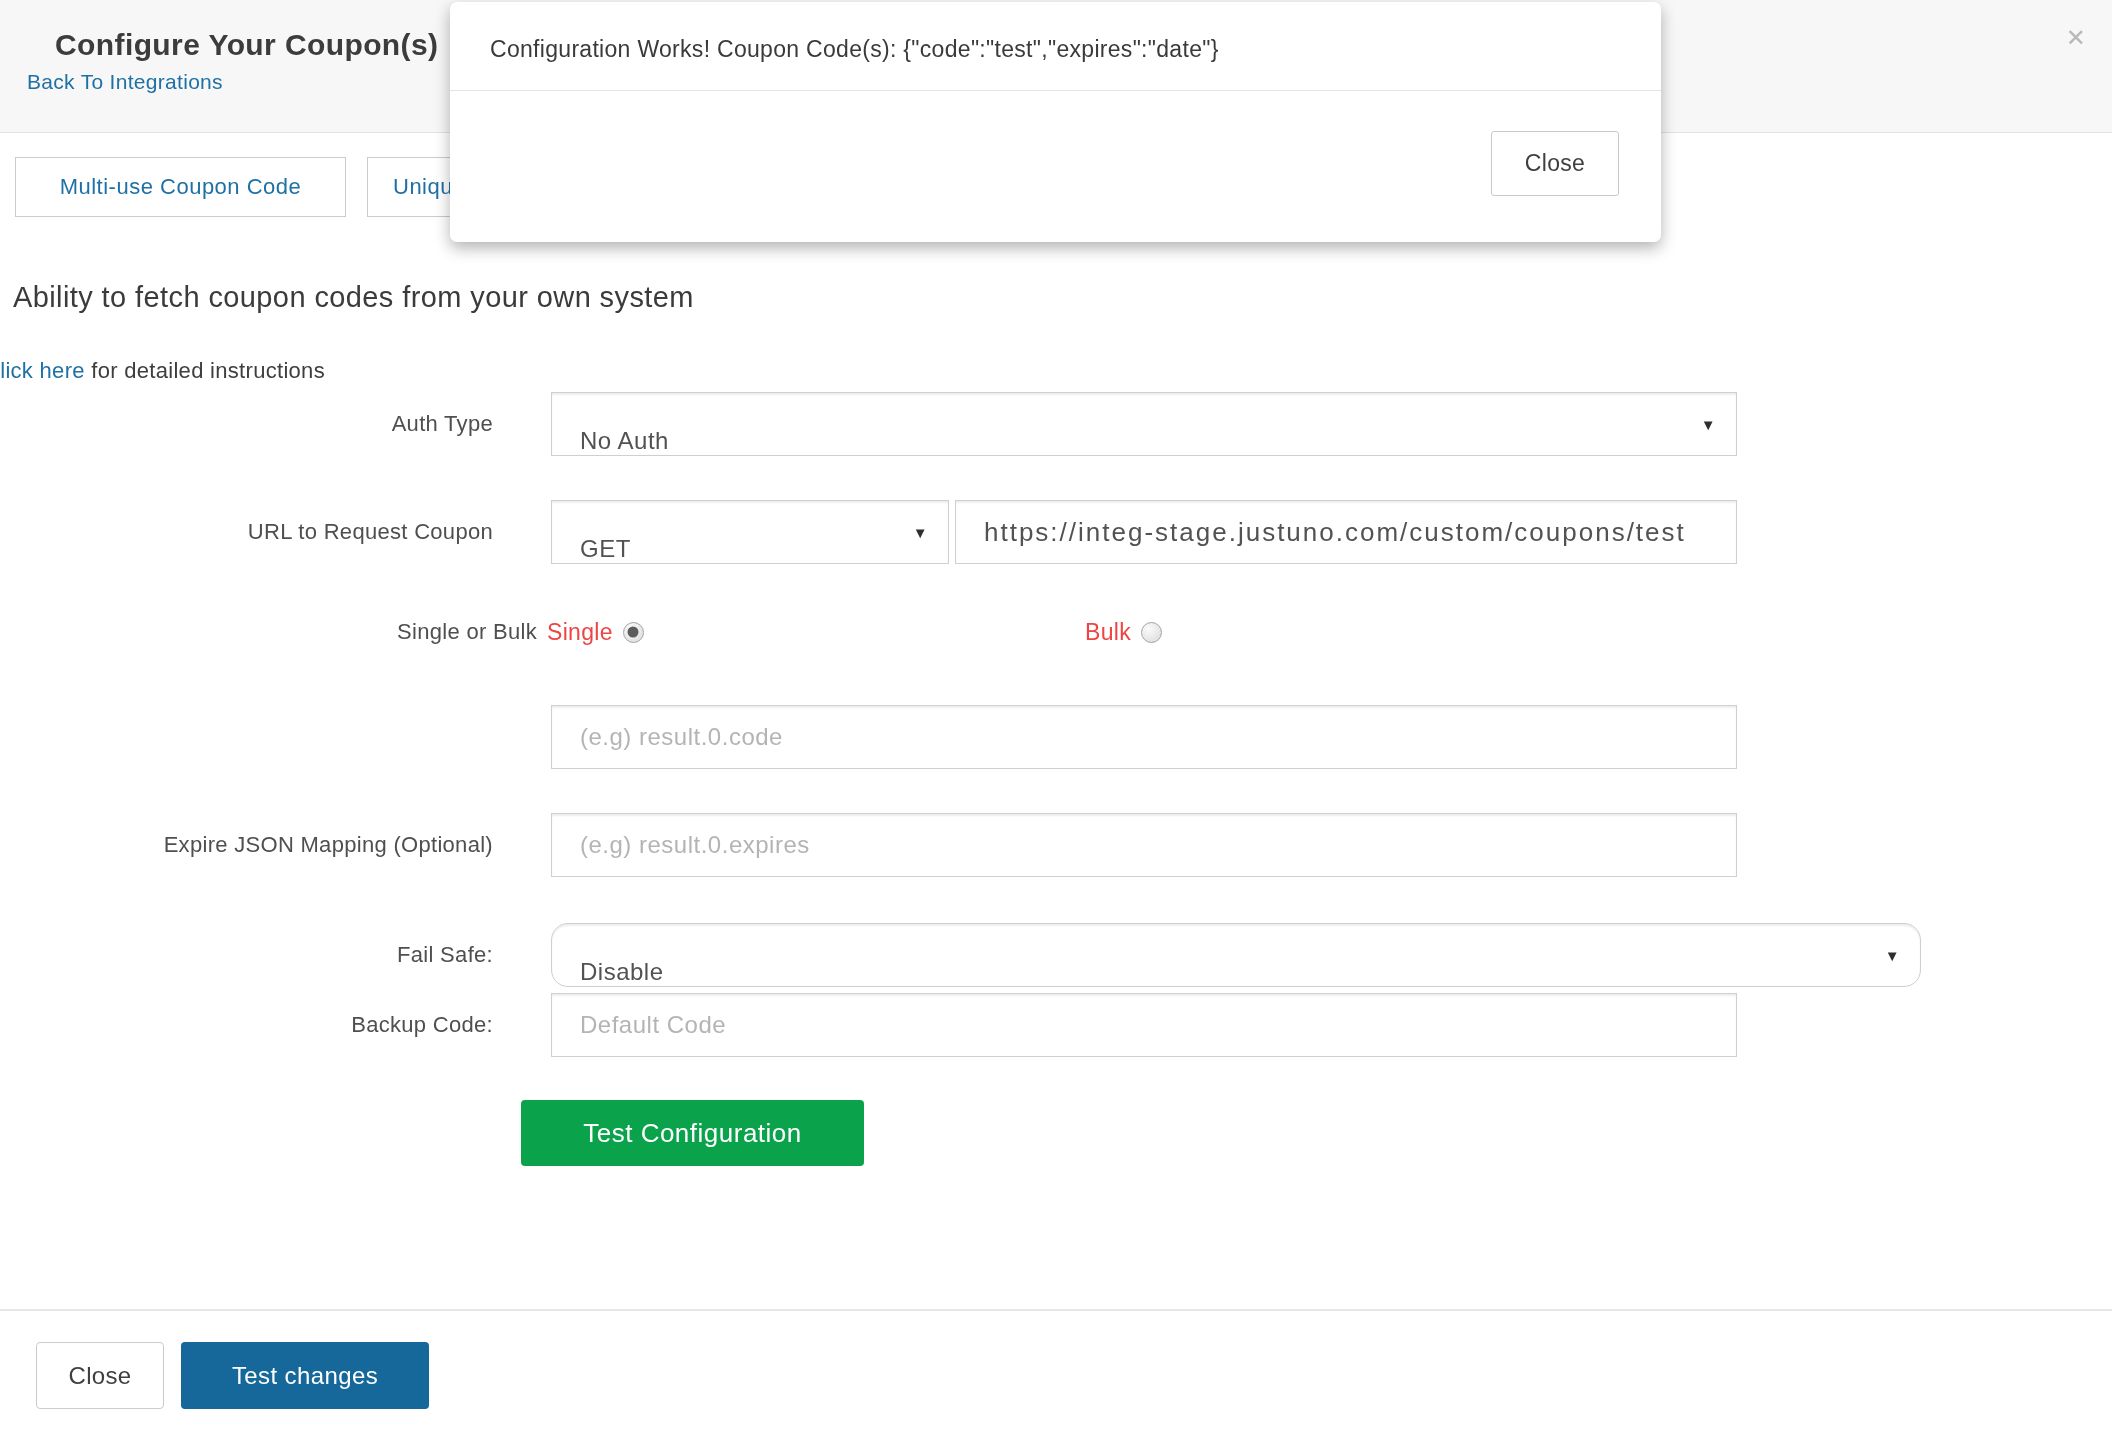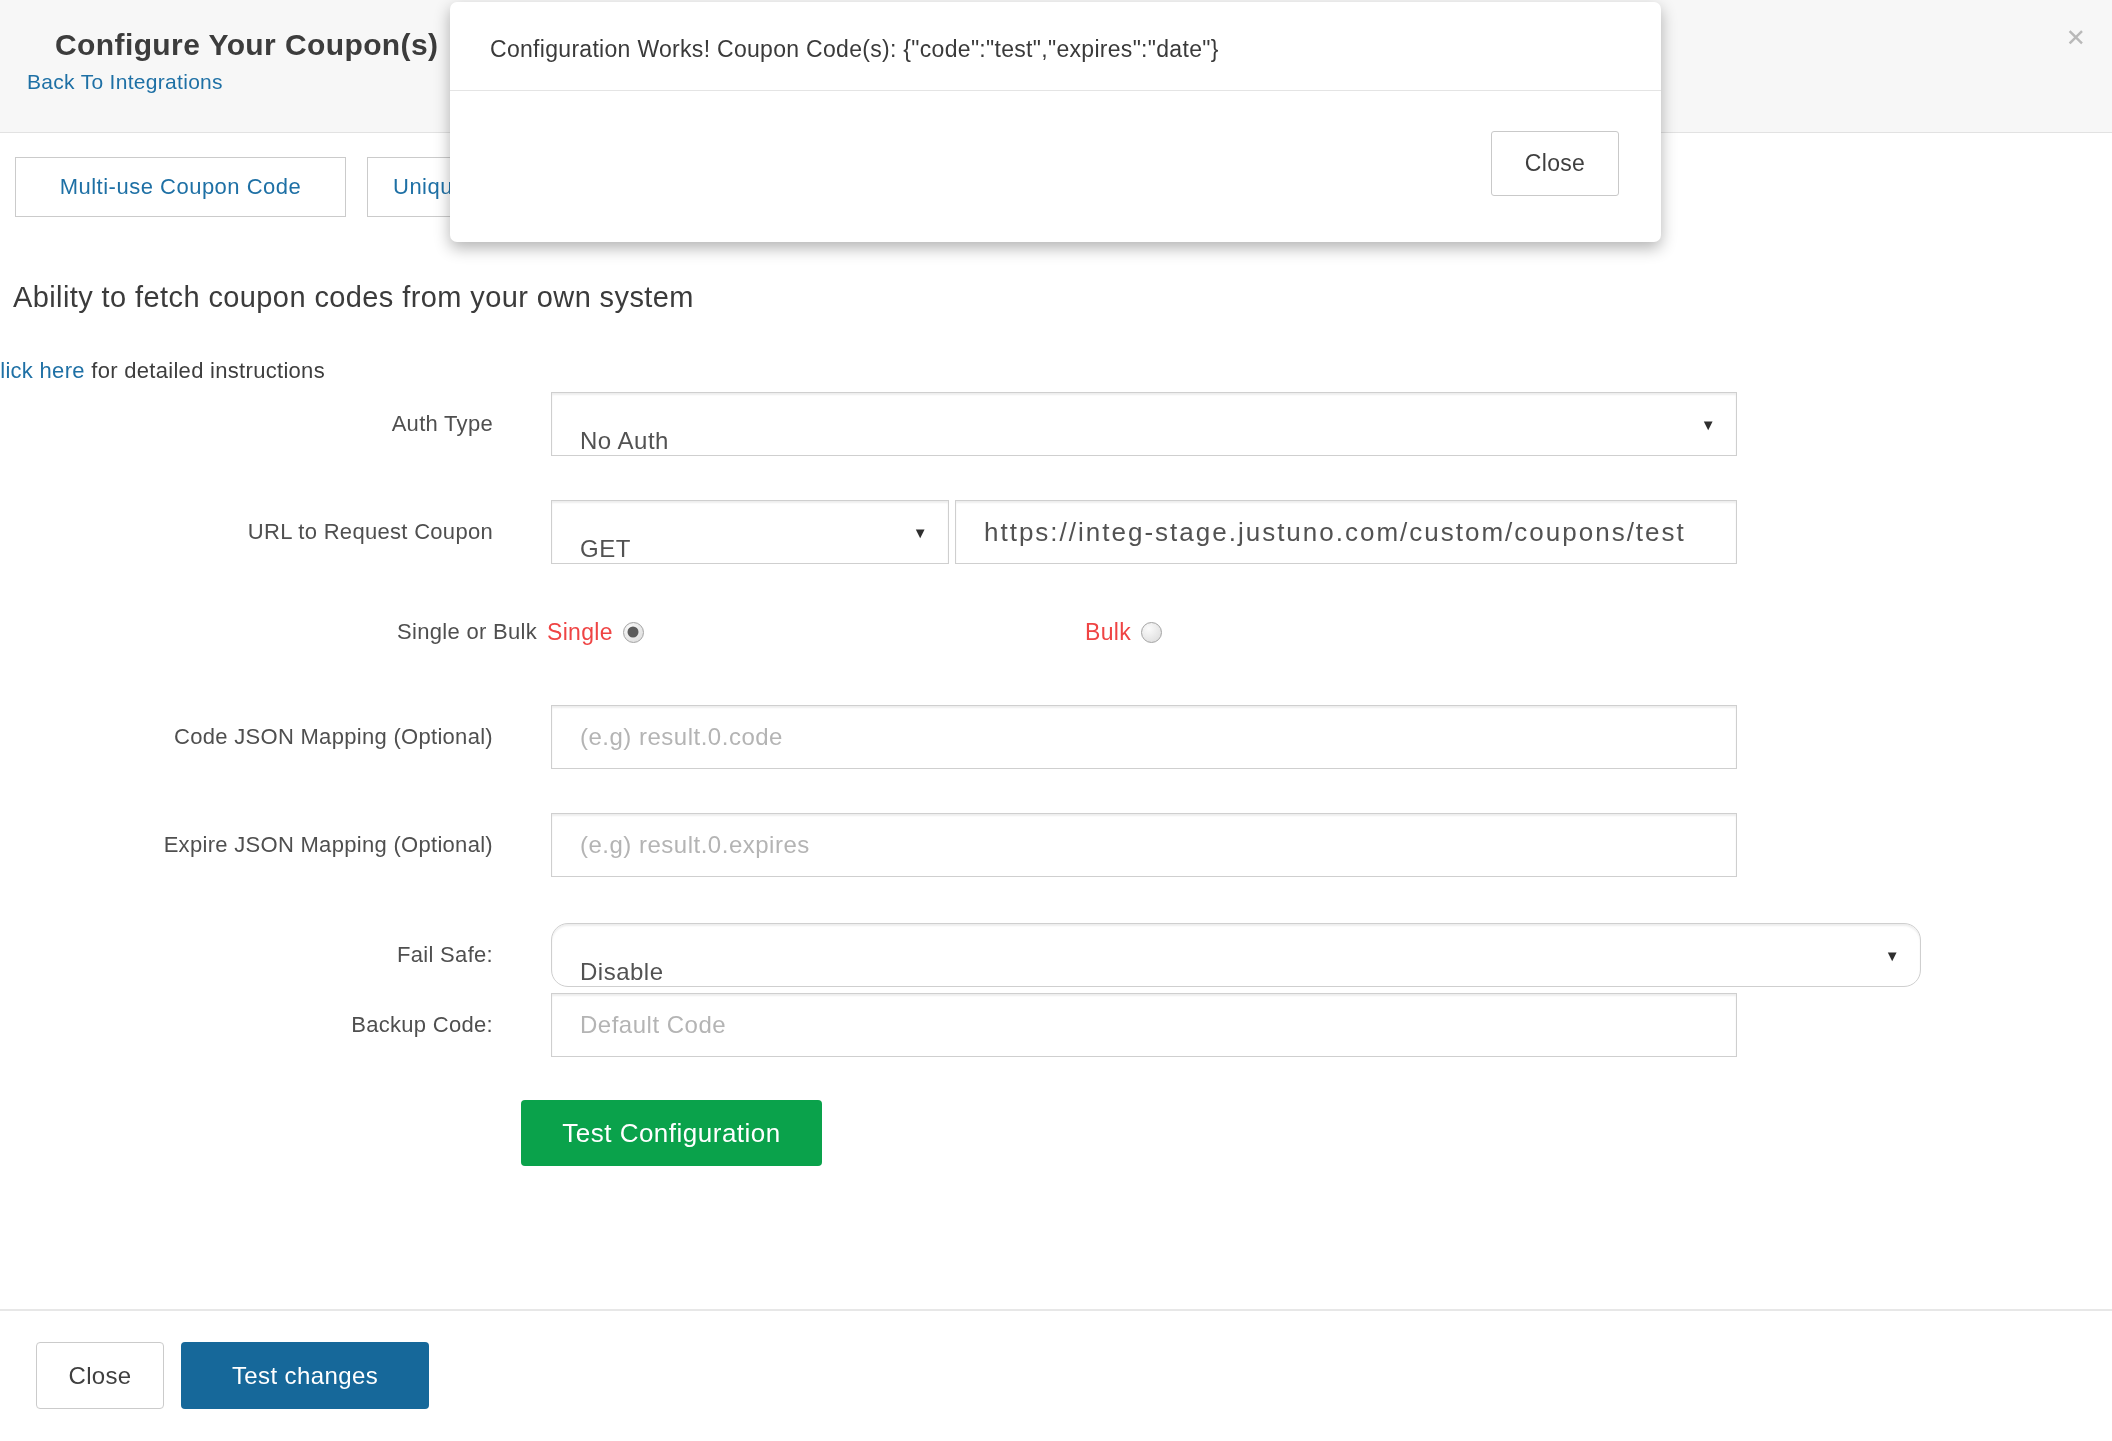--- a/index.html
+++ b/index.html
@@ -47,21 +47,21 @@
   input.field::placeholder { color:#b4b4b4; opacity:1; letter-spacing:.5px; }
   .url-input { font-size:26px; letter-spacing:2px; padding-right:4px; white-space:nowrap; overflow:hidden; }
 
   .radio-group { position:absolute; height:42px; display:flex; align-items:center; gap:10px; cursor:pointer; }
   .radio-label { font-size:23px; font-weight:500; color:#ef4444; letter-spacing:.3px; }
   .radio { width:21px; height:21px; border-radius:50%; border:1px solid #a3a3a3;
            background:radial-gradient(circle at 35% 30%, #fbfbfb, #d9d9d9); position:relative; display:inline-block; }
   .radio.checked::after { content:""; position:absolute; left:50%; top:50%; width:11px; height:11px;
            border-radius:50%; background:#5c5c5c; transform:translate(-50%,-50%); }
 
-  .test-btn { position:absolute; left:521px; top:1100px; width:301px; height:66px; background:#0aa24b;
+  .test-btn { position:absolute; left:521px; top:1100px; width:343px; height:66px; background:#0aa24b;
               color:#fff; font-size:26px; letter-spacing:.5px; border:none; border-radius:4px;
               display:flex; align-items:center; justify-content:center; cursor:pointer; }
 
   
   .footer-divider { position:absolute; left:0; top:1309px; width:2112px; border-top:2px solid #e7e7e7; }
   .footer-close-btn { position:absolute; left:36px; top:1342px; width:128px; height:67px; background:#fff;
               border:1px solid #cbcbcb; border-radius:4px; font-size:24px; color:#3f3f3f; letter-spacing:.3px;
               display:flex; align-items:center; justify-content:center; cursor:pointer; }
   .save-btn { position:absolute; left:181px; top:1342px; width:248px; height:67px; background:#16689a;
               border:none; border-radius:4px; font-size:24px; color:#fff; letter-spacing:.4px;
@@ -111,21 +111,20 @@
   <div class="row-label" style="top:611px; line-height:42px;margin-left:44px;">Single or Bulk</div>
   <div class="radio-group" style="left:547px; top:611px;">
     <span class="radio-label">Single</span>
     <span class="radio checked"></span>
   </div>
   <div class="radio-group" style="left:1085px; top:611px;">
     <span class="radio-label">Bulk</span>
     <span class="radio"></span>
   </div>
 
-  <div class="row-label" style="top:705px; line-height:64px;">Code JSON Mapping (Optional)</div>
   <input class="field" style="left: 551px; top: 705px; width: 1186px; height: 64px;" placeholder="(e.g) result.0.code">
 
   <div class="row-label" style="top:813px; line-height:64px;">Expire JSON Mapping (Optional)</div>
   <input class="field" style="left: 551px; top: 813px; width: 1186px; height: 64px;" placeholder="(e.g) result.0.expires">
 
   <div class="row-label" style="top:923px; line-height:64px;">Fail Safe:</div>
   <div class="field select" style="left:551px; top:923px; width:1370px; height:64px;border-radius:17px;">
     <span>Disable</span>
     <span class="caret">▼</span>
   </div>

